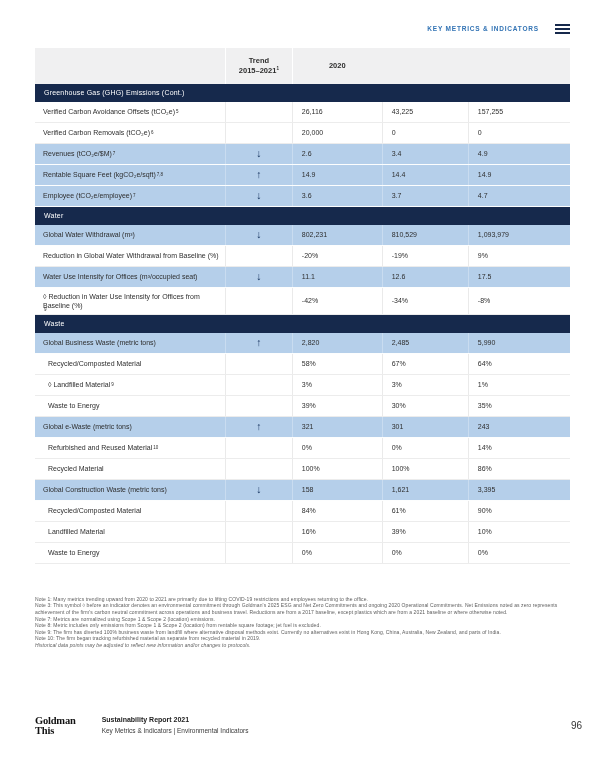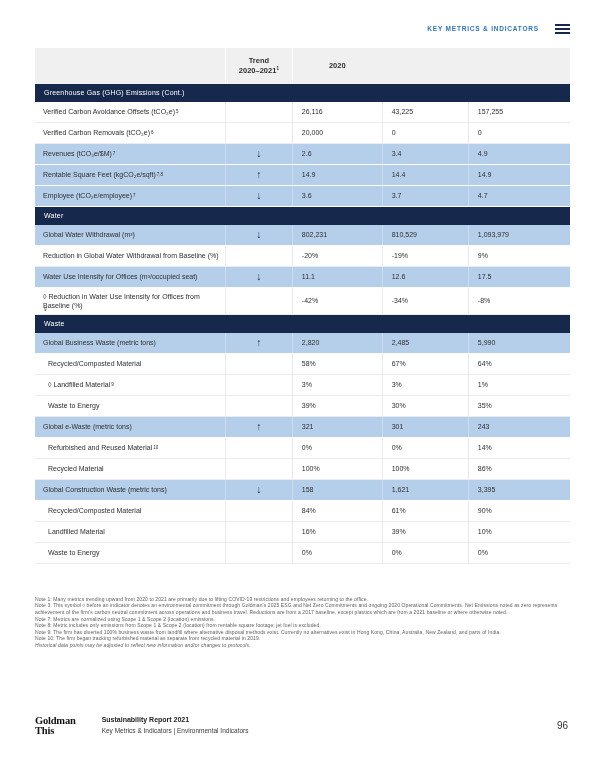--- a/index.html
+++ b/index.html
@@ -68,21 +68,21 @@
 
   
   .footnotes { margin:32px 30px 0 35px; }
   .footnote {
     font-size:5px; line-height:6.6px; color:#5d5d5d; letter-spacing:0.1px;
   }
   .footnote.italic { font-style:italic; }
 
   
   .page-footer {
-    position:absolute; left:35px; right:32px; top:716px;
+    position:absolute; left:35px; right:18px; top:716px;
     display:flex; align-items:flex-start;
   }
   .gs-logo {
     font-family:"Liberation Serif", serif; font-weight:bold;
     font-size:10.5px; line-height:9.5px; color:#111; letter-spacing:-0.2px;
   }
   .footer-text { margin-left:26px; }
   .footer-title { font-size:7px; font-weight:bold; color:#222; }
   .footer-sub { font-size:6.5px; color:#3a3a3a; margin-top:4px; }
   .page-num { margin-left:auto; font-size:10px; color:#333; align-self:center; }
@@ -99,21 +99,21 @@
         <i></i>
         <i></i>
       </span>
   </div>
 
   <div class="metrics-table">
     <div class="grid-row thead">
       <div class="hcell"></div>
       <div class="hcell">
         <span>Trend</span>
-        <span><span>2020–2021</span><sup>1</sup></span>
+        <span><span>2015–2021</span><sup>1</sup></span>
       </div>
       <div class="hcell">2020</div>
     </div>
     <div id="table-body">
         <div class="section-row">
           <span>Greenhouse Gas (GHG) Emissions (Cont.)</span>
         </div>
         <div class="grid-row data-row">
           <div class="cell label-cell">
             <span>Verified Carbon Avoidance Offsets (tCO₂e)</span>

